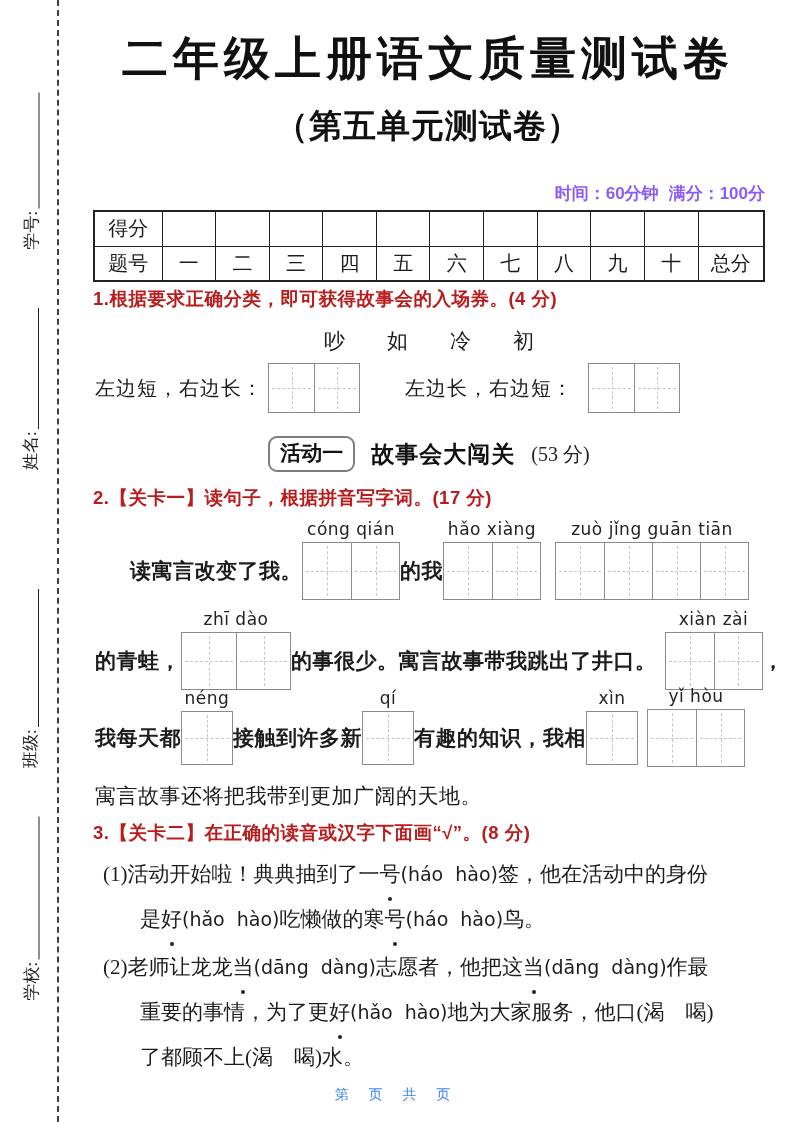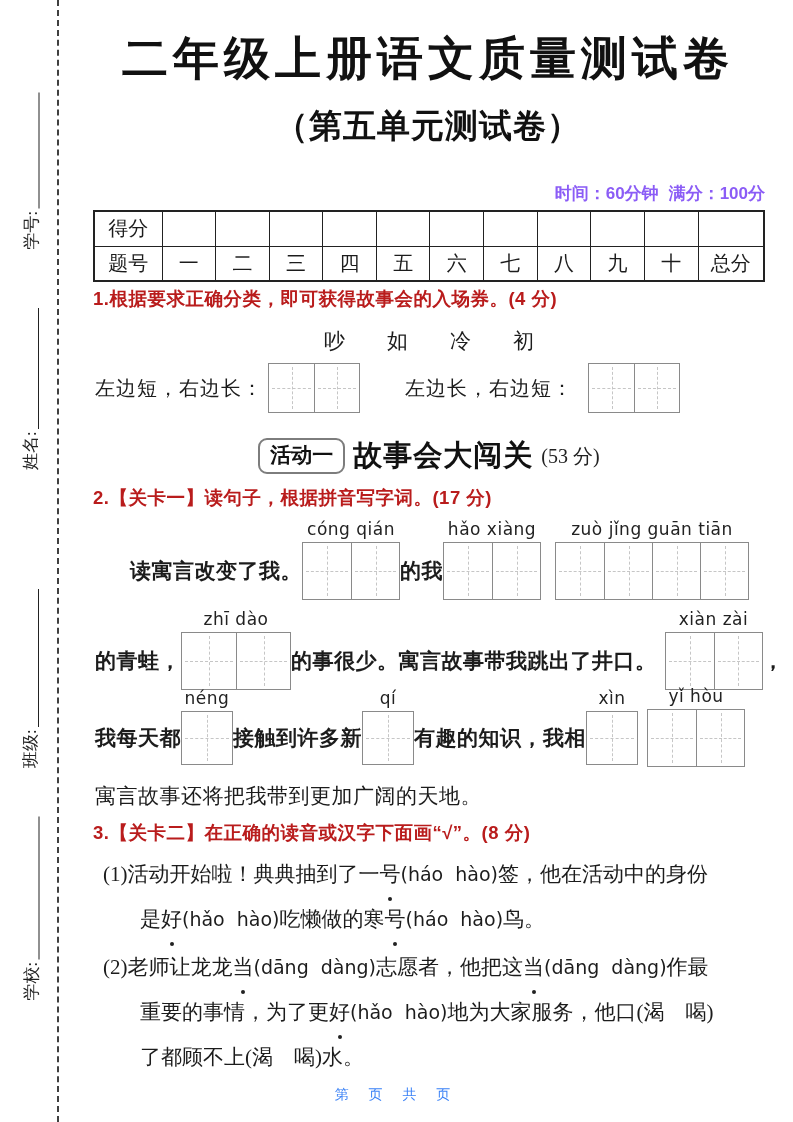--- a/index.html
+++ b/index.html
@@ -86,27 +86,27 @@
     border-top:1px dashed #c6c6c6;
   }
   .g-q1 .wcell { width:45px; height:48px; }
   .g-std .wcell { width:48px; height:56px; }
   .g-wide .wcell { width:54px; height:56px; }
   .g-single .wcell { width:50px; height:52px; }
 
   
   .banner {
     position:absolute; left:93px; width:672px; top:436px;
-    display:flex; justify-content:center; align-items:center; gap:8px;text-align:right;
+    display:flex; justify-content:center; align-items:center; gap:16px;text-align:right;
   }
   .banner .badge {
     border:2px solid #7d7d7d; border-radius:9px; padding:1px 10px 3px;
     font-size:21px; font-weight:bold; color:#111;
   }
-  .banner .btitle { font-size:29px; font-weight:bold; color:#111; letter-spacing:1px; }
+  .banner .btitle { font-size:23px; font-weight:bold; color:#111; letter-spacing:1px; }
   .banner .bscore { font-size:20px; color:#222; }
 
   
   .q2-row {
     position:absolute; display:flex; align-items:center;
     font-size:21px; letter-spacing:0.5px; white-space:nowrap;
   }
   .q2-row .txt { flex:none;font-weight:bold; }
   .pbox { position:relative; display:inline-flex; flex:none; }
   .pbox .py {

